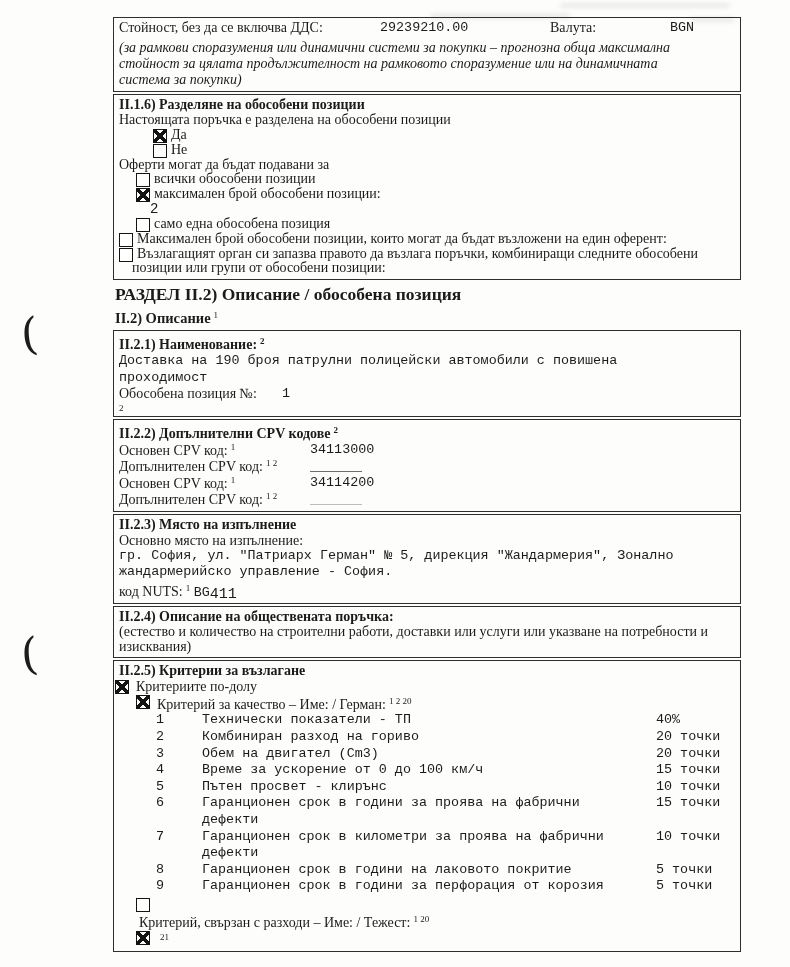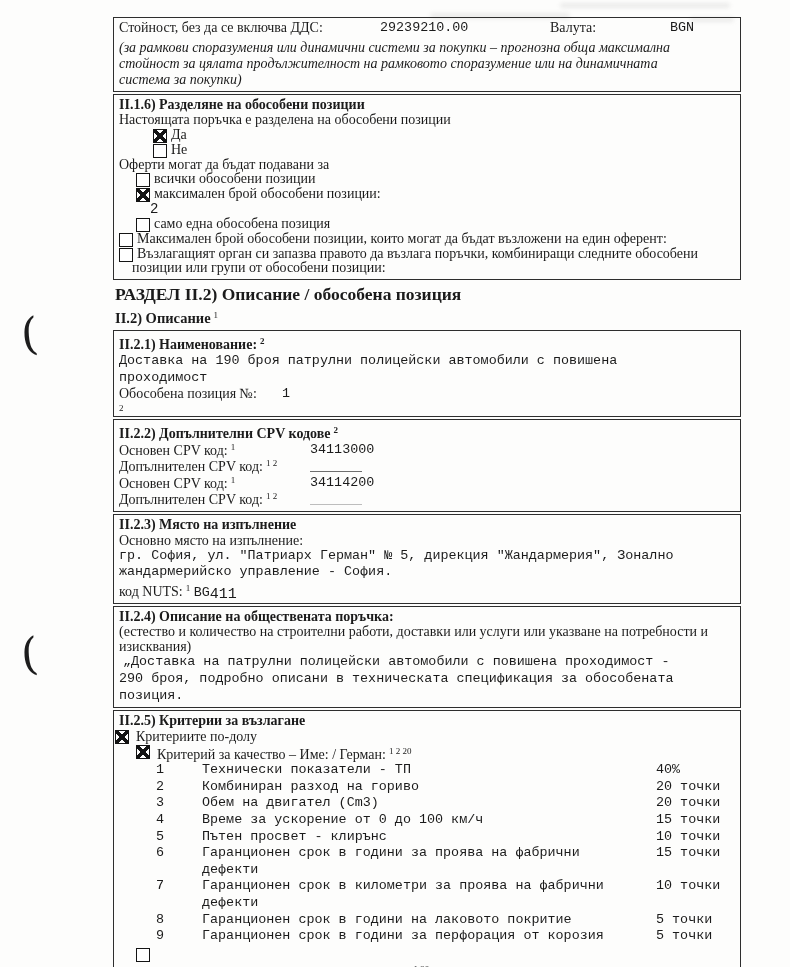--- a/index.html
+++ b/index.html
@@ -174,25 +174,20 @@
     <div style="line-height:15px;font-size:14px;">
       <span>код NUTS:</span><sup class="supn">1</sup>
       <span class="mono">BG</span><span class="mono nutsub" style="font-size:15px;">411</span>
     </div>
   </div>
 
   <div class="fbox">
     <div class="h">II.2.4) Описание на обществената поръчка:</div>
     <div class="l" style="line-height:14.8px;">(естество и количество на строителни работи, доставки или услуги или указване на потребности и</div>
     <div class="l" style="line-height:14.8px;">изисквания)</div>
-    <div style="padding-left:4px;">
-      <div class="mono monoline">„Доставка на патрулни полицейски автомобили с повишена проходимост -</div>
-      <div class="mono monoline" style="margin-left:-4px;">290 броя, подробно описани в техническата спецификация за обособената</div>
-      <div class="mono monoline" style="margin-left:-4px;">позиция.</div>
-    </div>
   </div>
 
   <div class="fbox">
     <div class="h">II.2.5) Критерии за възлагане</div>
     <div class="cbrow" style="margin-left:-4px;line-height:15px;">
       <span class="cb on"></span>
       <span style="margin-left:3px;">Критериите по-долу</span>
     </div>
     <div class="cbrow ind2" style="line-height:15px;">
       <span class="cb on"></span>

